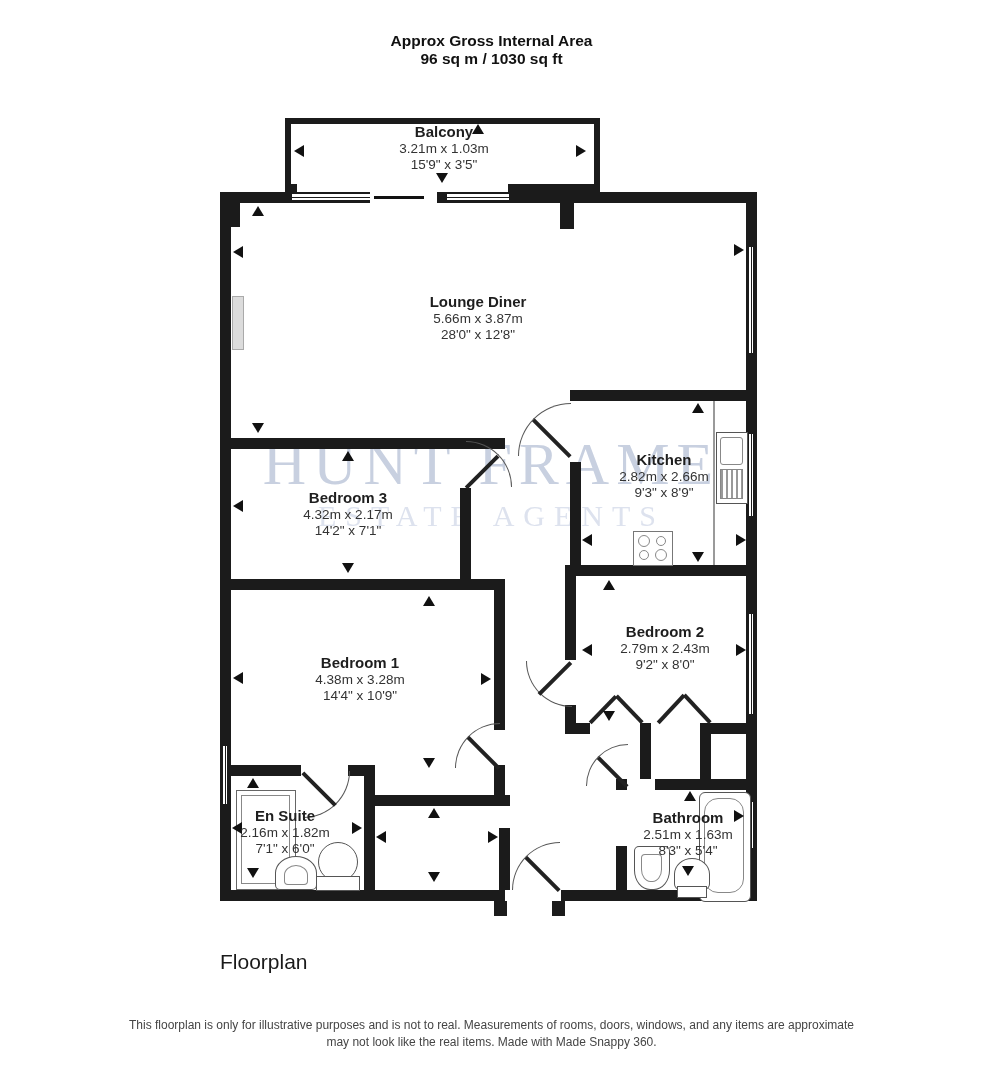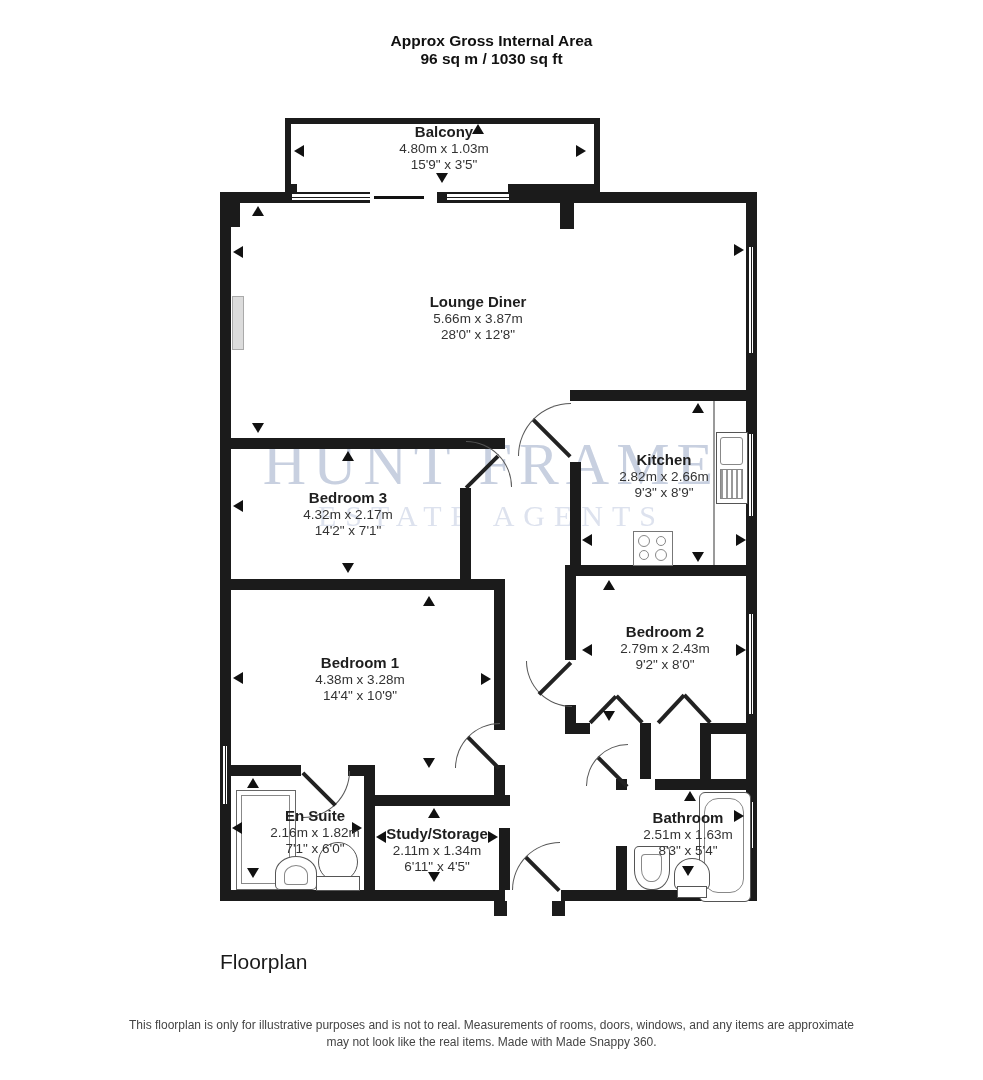--- a/index.html
+++ b/index.html
@@ -188,21 +188,21 @@
   <div class="tri tri-right" style="left:734px;top:244px"></div>
   <div class="tri tri-right" style="left:736px;top:534px"></div>
   <div class="tri tri-right" style="left:736px;top:644px"></div>
   <div class="tri tri-right" style="left:481px;top:673px"></div>
   <div class="tri tri-right" style="left:352px;top:822px"></div>
   <div class="tri tri-right" style="left:488px;top:831px"></div>
   <div class="tri tri-right" style="left:734px;top:810px"></div>
 
   <div class="room-label" style="left:444px;top:124px">
     <div class="rn">Balcony</div>
-    <div class="rd">4.80m x 1.03m</div>
+    <div class="rd">3.21m x 1.03m</div>
     <div class="rd">15'9" x 3'5"</div>
   </div>
   <div class="room-label" style="left:478px;top:294px">
     <div class="rn">Lounge Diner</div>
     <div class="rd">5.66m x 3.87m</div>
     <div class="rd">28'0" x 12'8"</div>
   </div>
   <div class="room-label" style="left:664px;top:452px">
     <div class="rn">Kitchen</div>
     <div class="rd">2.82m x 2.66m</div>
@@ -216,29 +216,24 @@
   <div class="room-label" style="left:360px;top:655px">
     <div class="rn">Bedroom 1</div>
     <div class="rd">4.38m x 3.28m</div>
     <div class="rd">14'4" x 10'9"</div>
   </div>
   <div class="room-label" style="left:665px;top:624px">
     <div class="rn">Bedroom 2</div>
     <div class="rd">2.79m x 2.43m</div>
     <div class="rd">9'2" x 8'0"</div>
   </div>
-  <div class="room-label" style="left:315px;top:808px">
+  <div class="room-label" style="left:285px;top:808px">
     <div class="rn">En Suite</div>
     <div class="rd">2.16m x 1.82m</div>
     <div class="rd">7'1" x 6'0"</div>
-  </div>
-  <div class="room-label" style="left:437px;top:826px">
-    <div class="rn">Study/Storage</div>
-    <div class="rd">2.11m x 1.34m</div>
-    <div class="rd">6'11" x 4'5"</div>
   </div>
   <div class="room-label" style="left:688px;top:810px">
     <div class="rn">Bathroom</div>
     <div class="rd">2.51m x 1.63m</div>
     <div class="rd">8'3" x 5'4"</div>
   </div>
 
   <div id="caption">Floorplan</div>
   <div id="disclaimer">
     <div>This floorplan is only for illustrative purposes and is not to real. Measurements of rooms, doors, windows, and any items are approximate</div>

